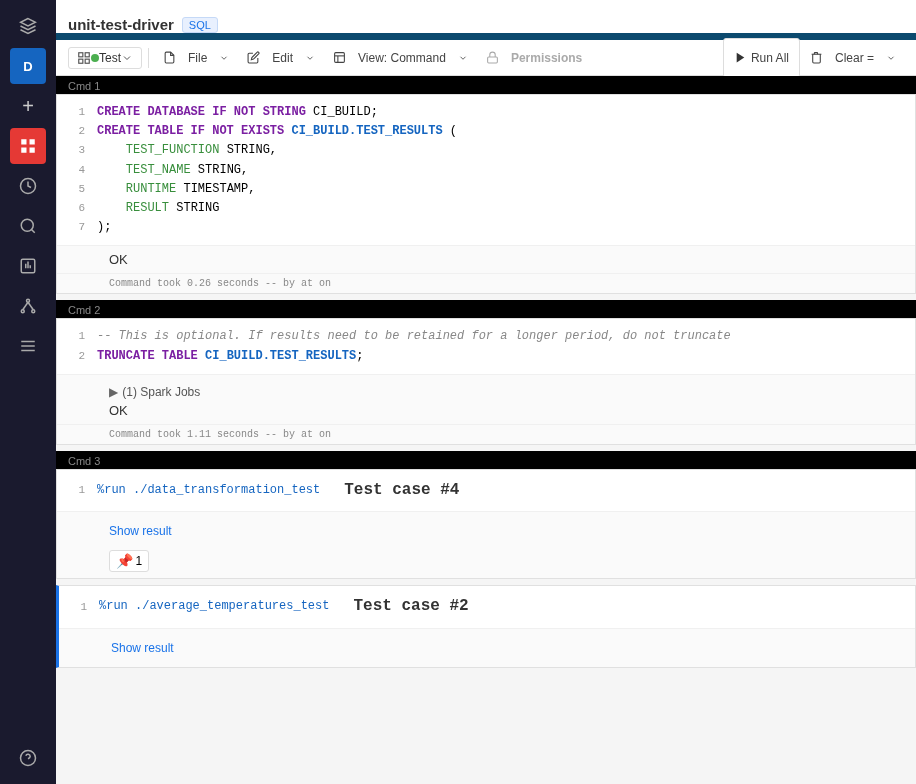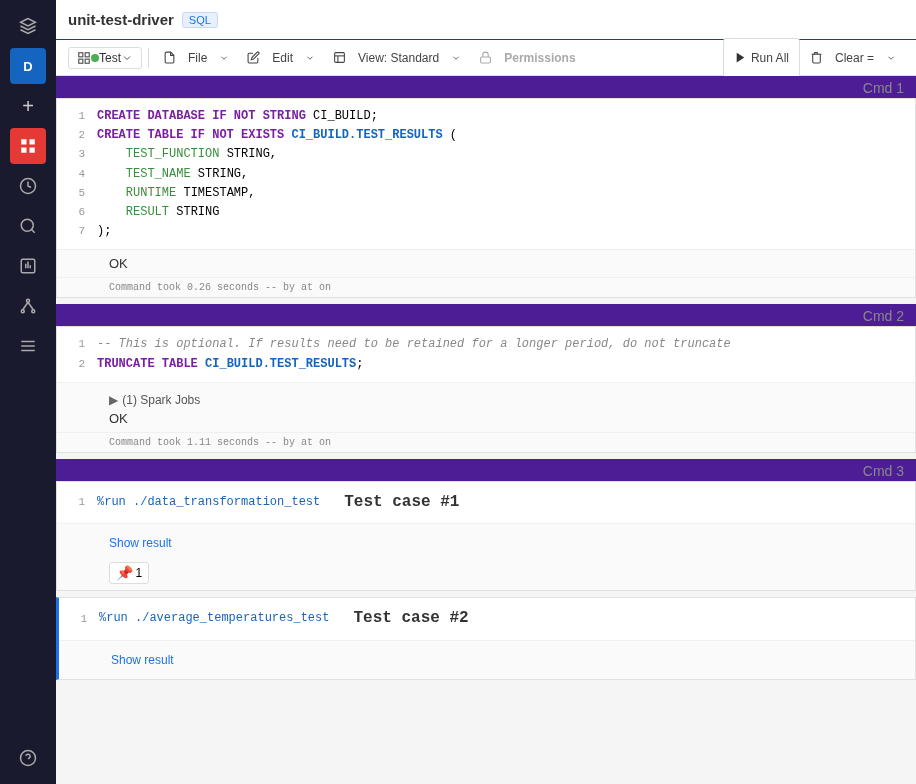--- a/index.html
+++ b/index.html
@@ -35,25 +35,25 @@
     .main-content {
       flex: 1;
       display: flex;
       flex-direction: column;
       overflow: hidden;
     }
 
     
     .top-bar {
       background: white;
-      border-bottom: 1px solid #0c4a6e;
-      padding: 16px 12px;
+      border-bottom: 7px solid #0c4a6e;
+      padding: 0 12px;
       height: 40px;
       display: flex;
-      align-items: center;
+      align-items: flex-end;
       gap: 8px;
       flex-shrink: 0;
     }
     .top-bar-title {
       font-size: 15px;
       font-weight: 600;
       color: #333;
     }
     .sql-badge {
       background: #e8f0fe;
@@ -117,25 +117,24 @@
 
     
     .notebook {
       flex: 1;
       overflow-y: auto;
       background: #f5f5f5;
     }
 
     
     .cmd-label {
-      font-size: 14px;
+      font-size: 11px;
       color: #888;
       padding: 4px 12px 2px;
-      background: #4c1d95;
-      text-align: right;
+      background: #000000;
     }
     .cmd-block {
       background: white;
       border: 1px solid #e0e0e0;
       margin: 0;
     }
     .cmd-block.active-block {
       border-left: 3px solid #1a73e8;
     }
     .code-area {
@@ -343,21 +342,21 @@
       <svg width="10" height="10" viewBox="0 0 24 24" fill="none" stroke="currentColor" stroke-width="2">
           <polyline points="6 9 12 15 18 9"></polyline>
         </svg>
     </button>
     <button class="toolbar-btn">
       <svg width="13" height="13" viewBox="0 0 24 24" fill="none" stroke="currentColor" stroke-width="2">
           <rect x="3" y="3" width="18" height="18" rx="2"></rect>
           <path d="M3 9h18"></path>
           <path d="M9 21V9"></path>
         </svg>
-      <span>View: Standard</span>
+      <span>View: Command</span>
       <svg width="10" height="10" viewBox="0 0 24 24" fill="none" stroke="currentColor" stroke-width="2">
           <polyline points="6 9 12 15 18 9"></polyline>
         </svg>
     </button>
     <button class="toolbar-btn" style="color:#aaa;">
       <svg width="13" height="13" viewBox="0 0 24 24" fill="none" stroke="#aaa" stroke-width="2">
           <rect x="3" y="11" width="18" height="11" rx="2" ry="2"></rect>
           <path d="M7 11V7a5 5 0 0 1 10 0v4"></path>
         </svg>
       <span style="color:#aaa;font-weight:bold;">Permissions</span>
@@ -447,21 +446,21 @@
 
     <div class="section-divider"></div>
 
     <div class="cmd-label">Cmd 3</div>
     <div class="cmd-block">
       <div class="code-area">
         <div class="code-line" style="align-items:center;">
           <span class="line-num">1</span>
           <span class="line-content run-code" style="display:flex;align-items:center;">
             <span>%run ./data_transformation_test</span>
-            <span class="test-case-label">Test case #1</span>
+            <span class="test-case-label">Test case #4</span>
           </span>
         </div>
       </div>
       <div class="output-area">
         <a class="show-result-link">Show result</a>
         <br>
         <div class="pin-badge" style="margin-top:6px;display:inline-flex;">
           <span class="pin-icon">📌</span>
           <span>1</span>
         </div>

